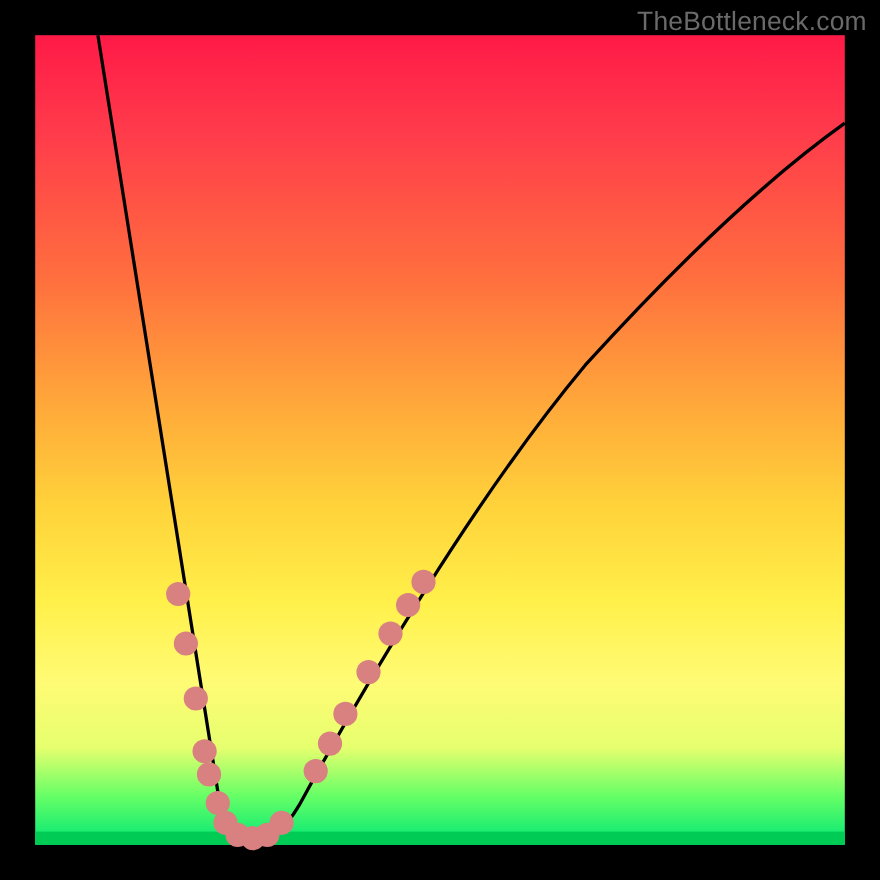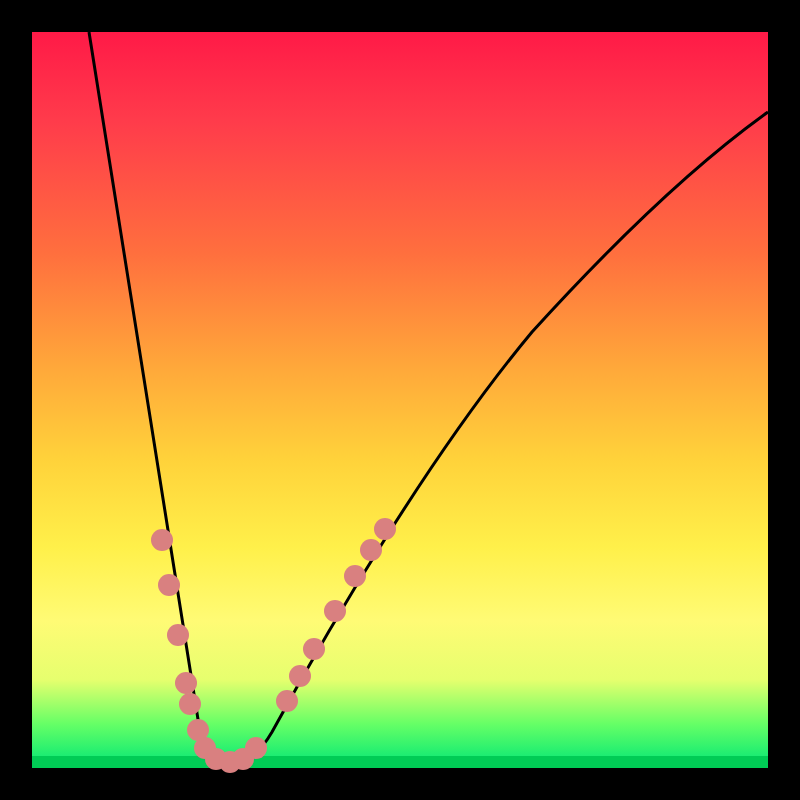--- a/index.html
+++ b/index.html
@@ -89,13 +89,14 @@
         <circle cx="255" cy="669" r="11" fill="#d98080"></circle>
         <circle cx="268" cy="644" r="11" fill="#d98080"></circle>
         <circle cx="282" cy="617" r="11" fill="#d98080"></circle>
         <circle cx="303" cy="579" r="11" fill="#d98080"></circle>
         <circle cx="323" cy="544" r="11" fill="#d98080"></circle>
         <circle cx="339" cy="518" r="11" fill="#d98080"></circle>
         <circle cx="353" cy="497" r="11" fill="#d98080"></circle>
       </g>
   </svg>
 
+  <div class="watermark">TheBottleneck.com</div>
 </div>
 
 </body></html>

